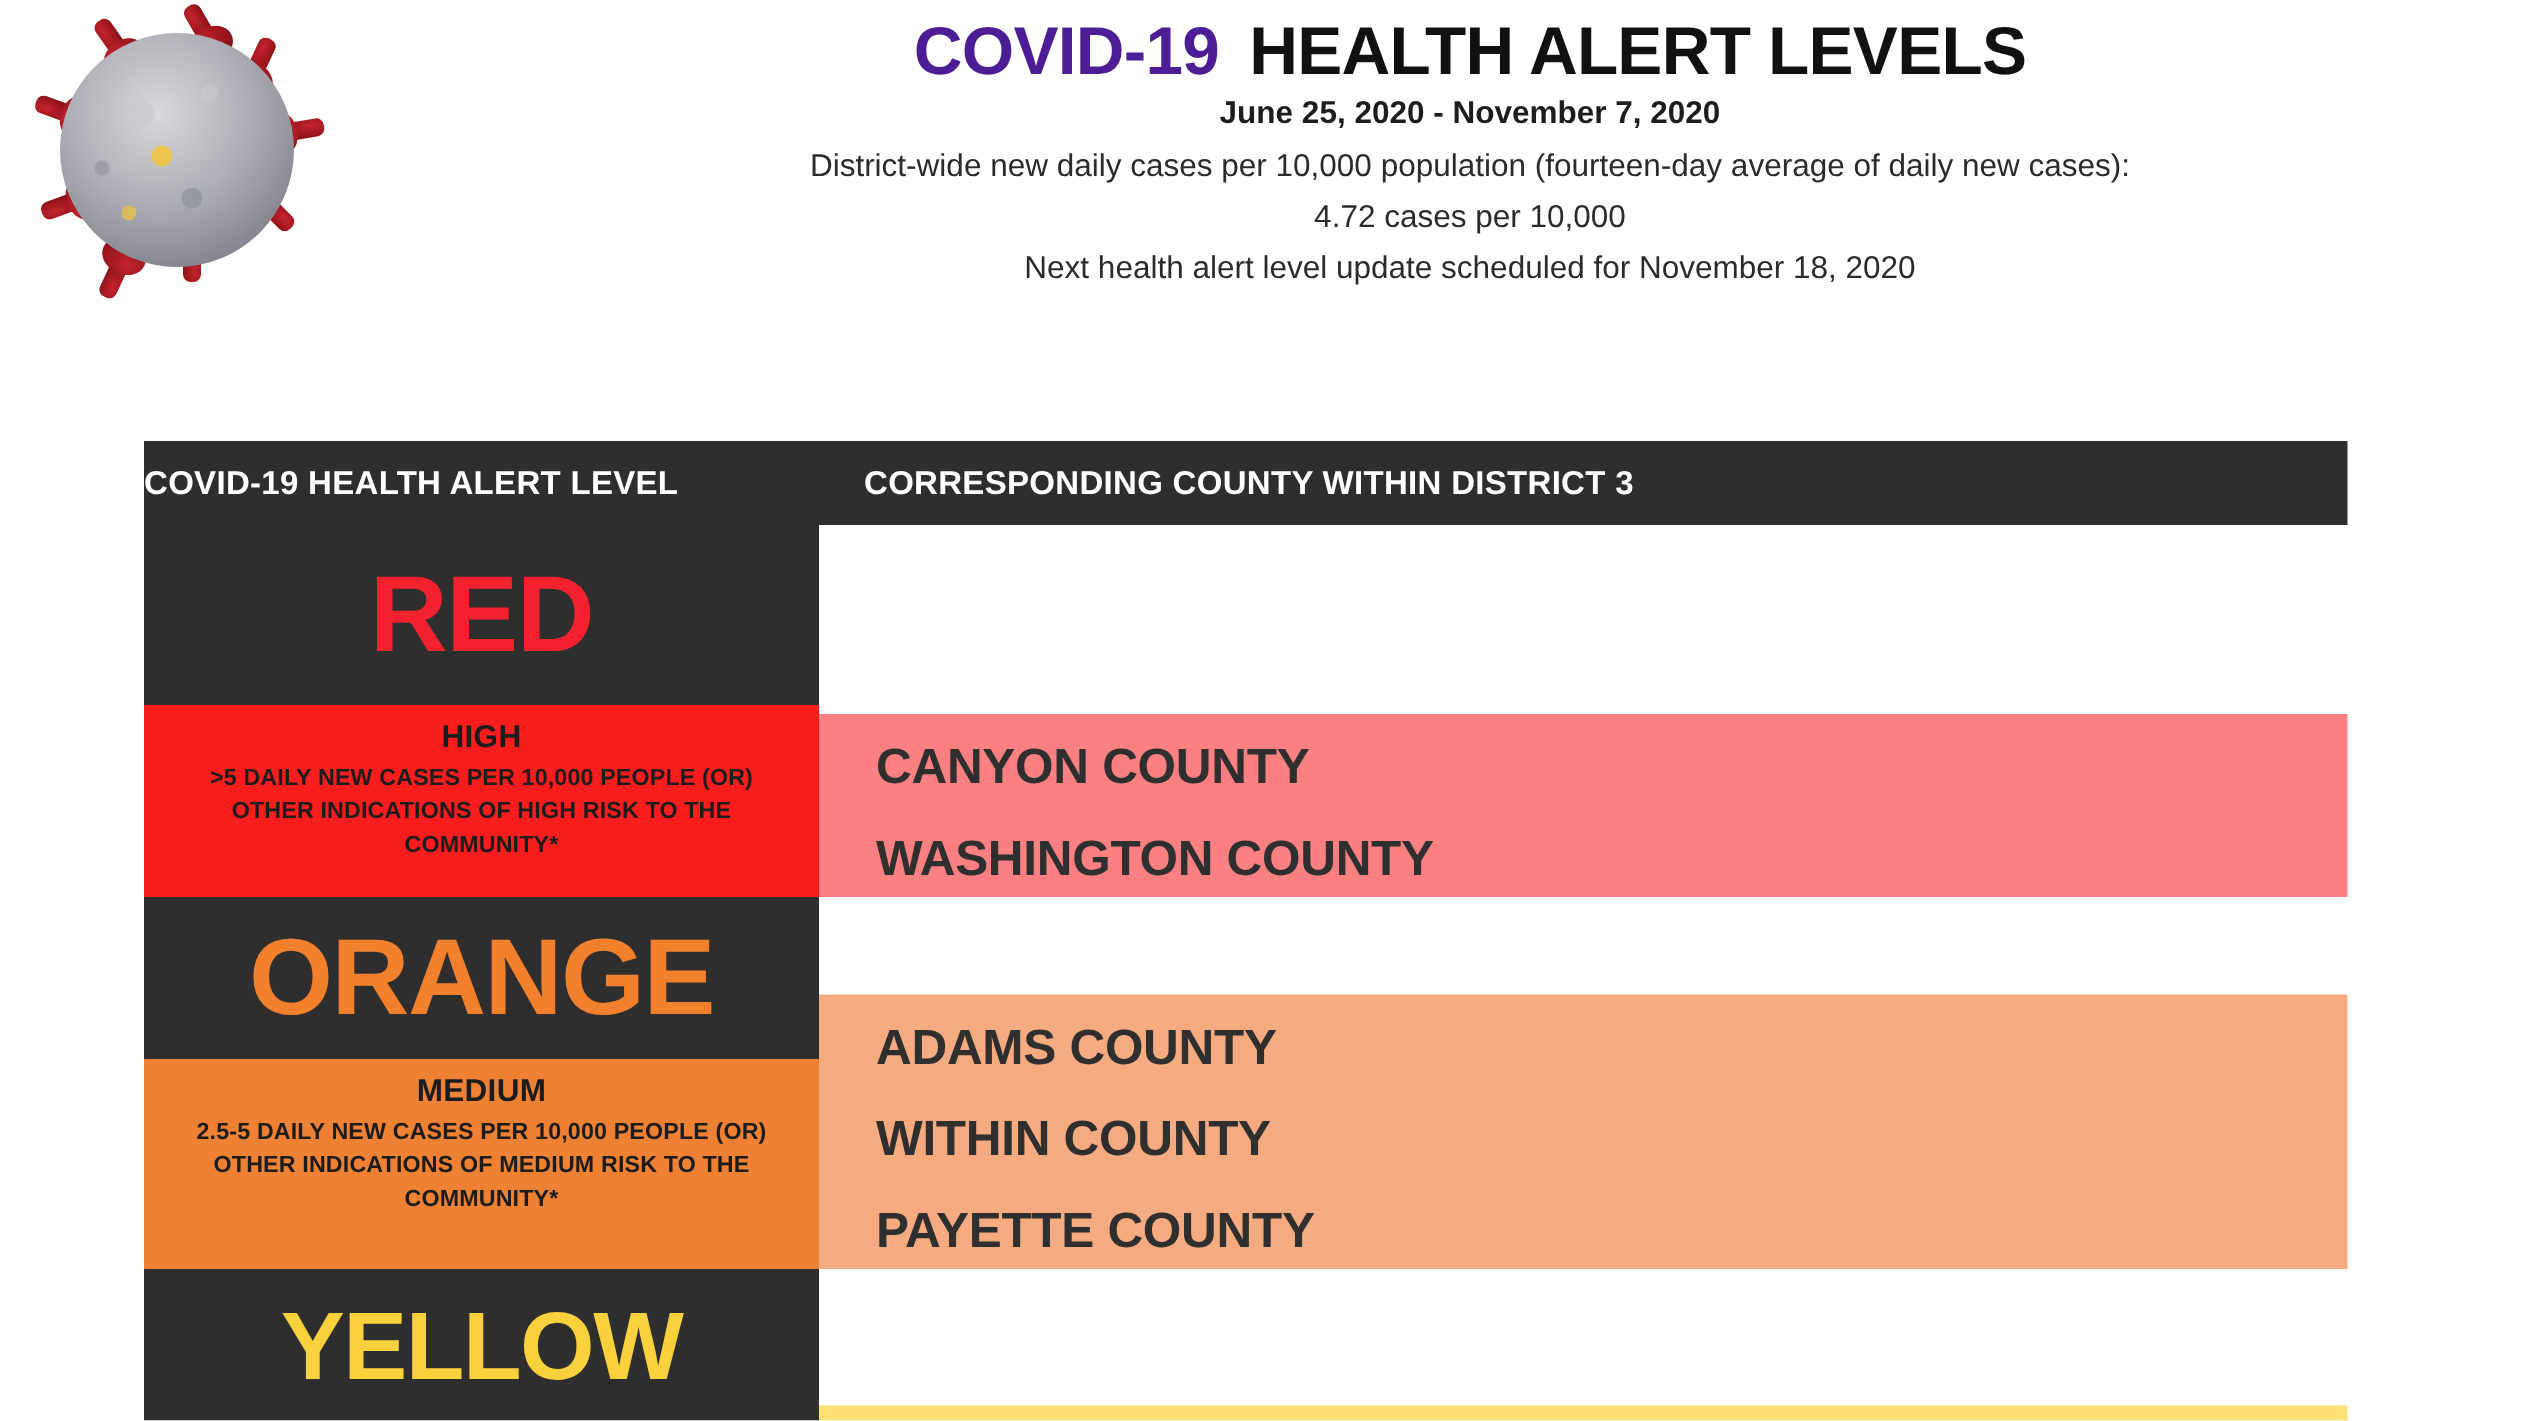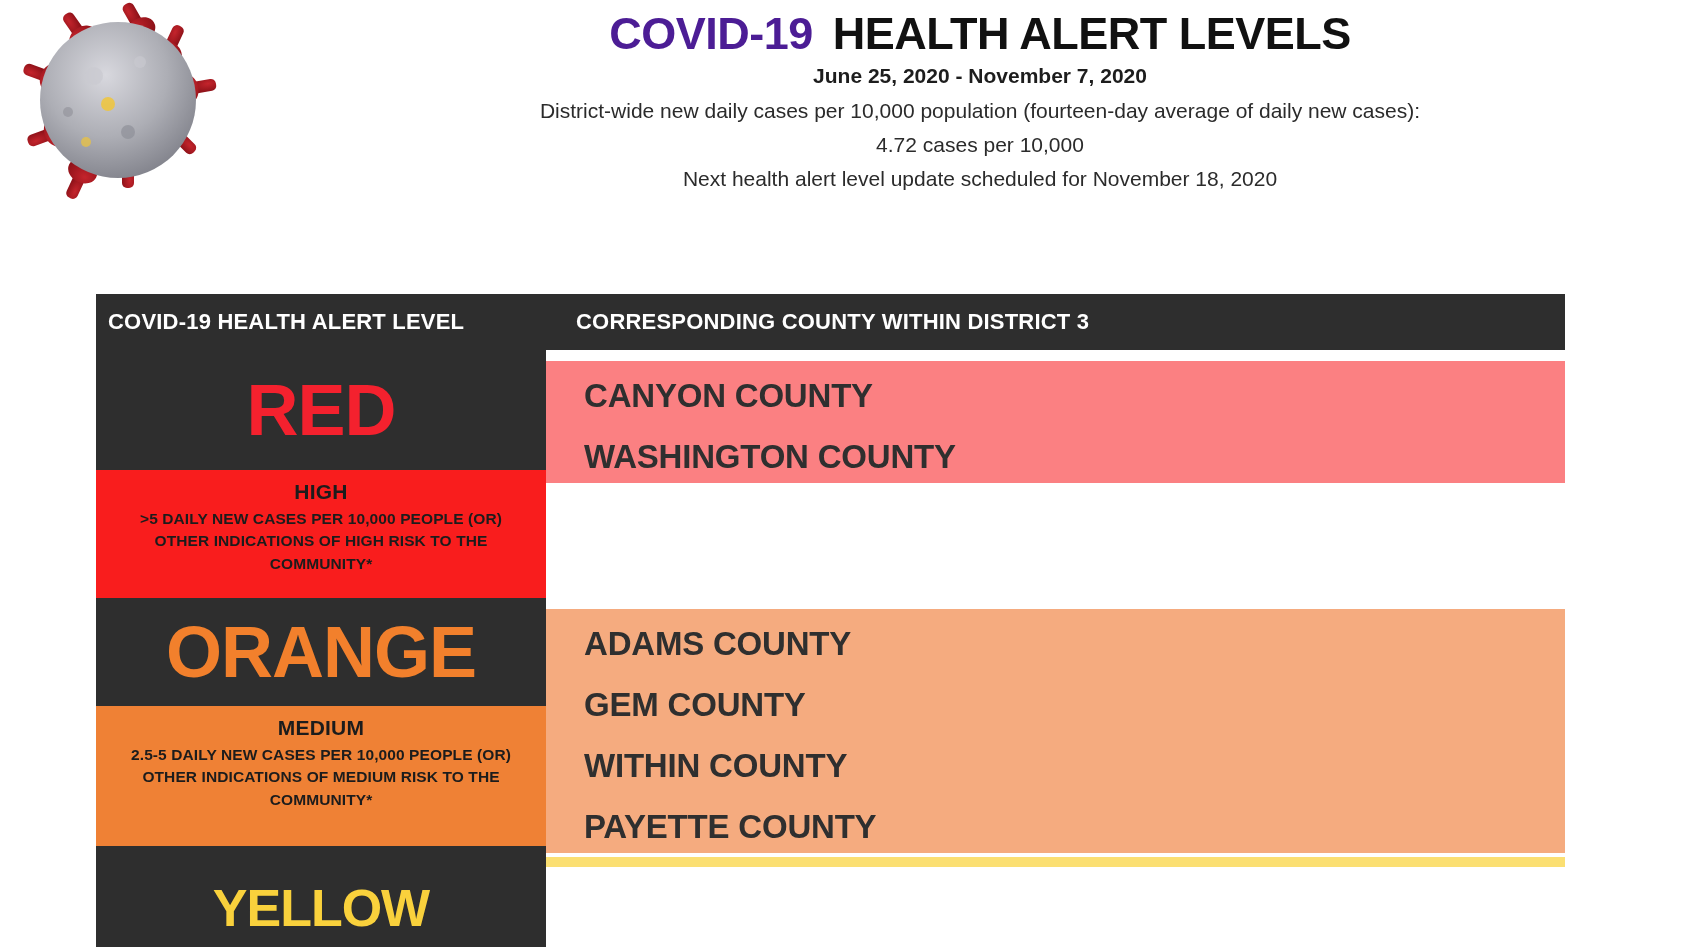--- a/index.html
+++ b/index.html
@@ -100,36 +100,36 @@
     background: #2e2e2e;
     height: 56px;
     align-items: center;
   }
   .th-left {
     width: 450px;
     color: #ffffff;
     font-size: 22px;
     font-weight: bold;
     letter-spacing: 0.2px;
-    padding-left: 12px;
+    padding-left: 0;
     box-sizing: border-box;
   }
   .th-right {
     flex: 1;
     color: #ffffff;
     font-size: 22px;
     font-weight: bold;
     letter-spacing: 0.2px;
     padding-left: 30px;
     box-sizing: border-box;
   }
 
   .row {
     display: flex;
-    align-items: flex-start;
+    align-items: flex-end;
   }
   .level-col {
     width: 450px;
     background: #2e2e2e;
     box-sizing: border-box;
     display: flex;
     flex-direction: column;
   }
   .level-name {
     flex: 0 0 auto;
@@ -189,21 +189,21 @@
   .county:last-child { margin-bottom: 0; }
 
   .row-red { height: 248px; }
   .row-orange { height: 248px; }
   .row-yellow { height: 101px; }
 
   .row-red .level-name { height: 120px; }
   .row-red .level-desc { height: 128px; }
   .row-orange .level-name { height: 108px; }
   .row-orange .level-desc { height: 140px; }
-  .row-yellow .level-name { height: 123px; font-size: 52px; }
+  .row-yellow .level-name { height: 101px; font-size: 64px; }
   .row-yellow .county-col { padding-top: 0; }
 </style>
 </head>
 <body>
 
 <div class="page">
 
   <div class="virus">
     <svg width="268" height="252" viewBox="0 0 268 252" xmlns="http://www.w3.org/2000/svg" aria-hidden="true">
       <defs>
@@ -312,21 +312,20 @@
     <div class="row row-orange">
       <div class="level-col">
         <div class="level-name orange">ORANGE</div>
         <div class="level-desc desc-orange">
           <div class="lbl">MEDIUM</div>
           <div class="txt">2.5-5 DAILY NEW CASES PER 10,000 PEOPLE (OR) OTHER INDICATIONS OF MEDIUM RISK TO THE COMMUNITY*</div>
         </div>
       </div>
       <div class="county-col orange">
         <div class="county">ADAMS COUNTY</div>
-        <div class="county">GEM COUNTY</div>
         <div class="county">WITHIN COUNTY</div>
         <div class="county">PAYETTE COUNTY</div>
       </div>
     </div>
 
     <div class="row row-yellow">
       <div class="level-col">
         <div class="level-name yellow">YELLOW</div>
       </div>
       <div class="county-col yellow"></div>

